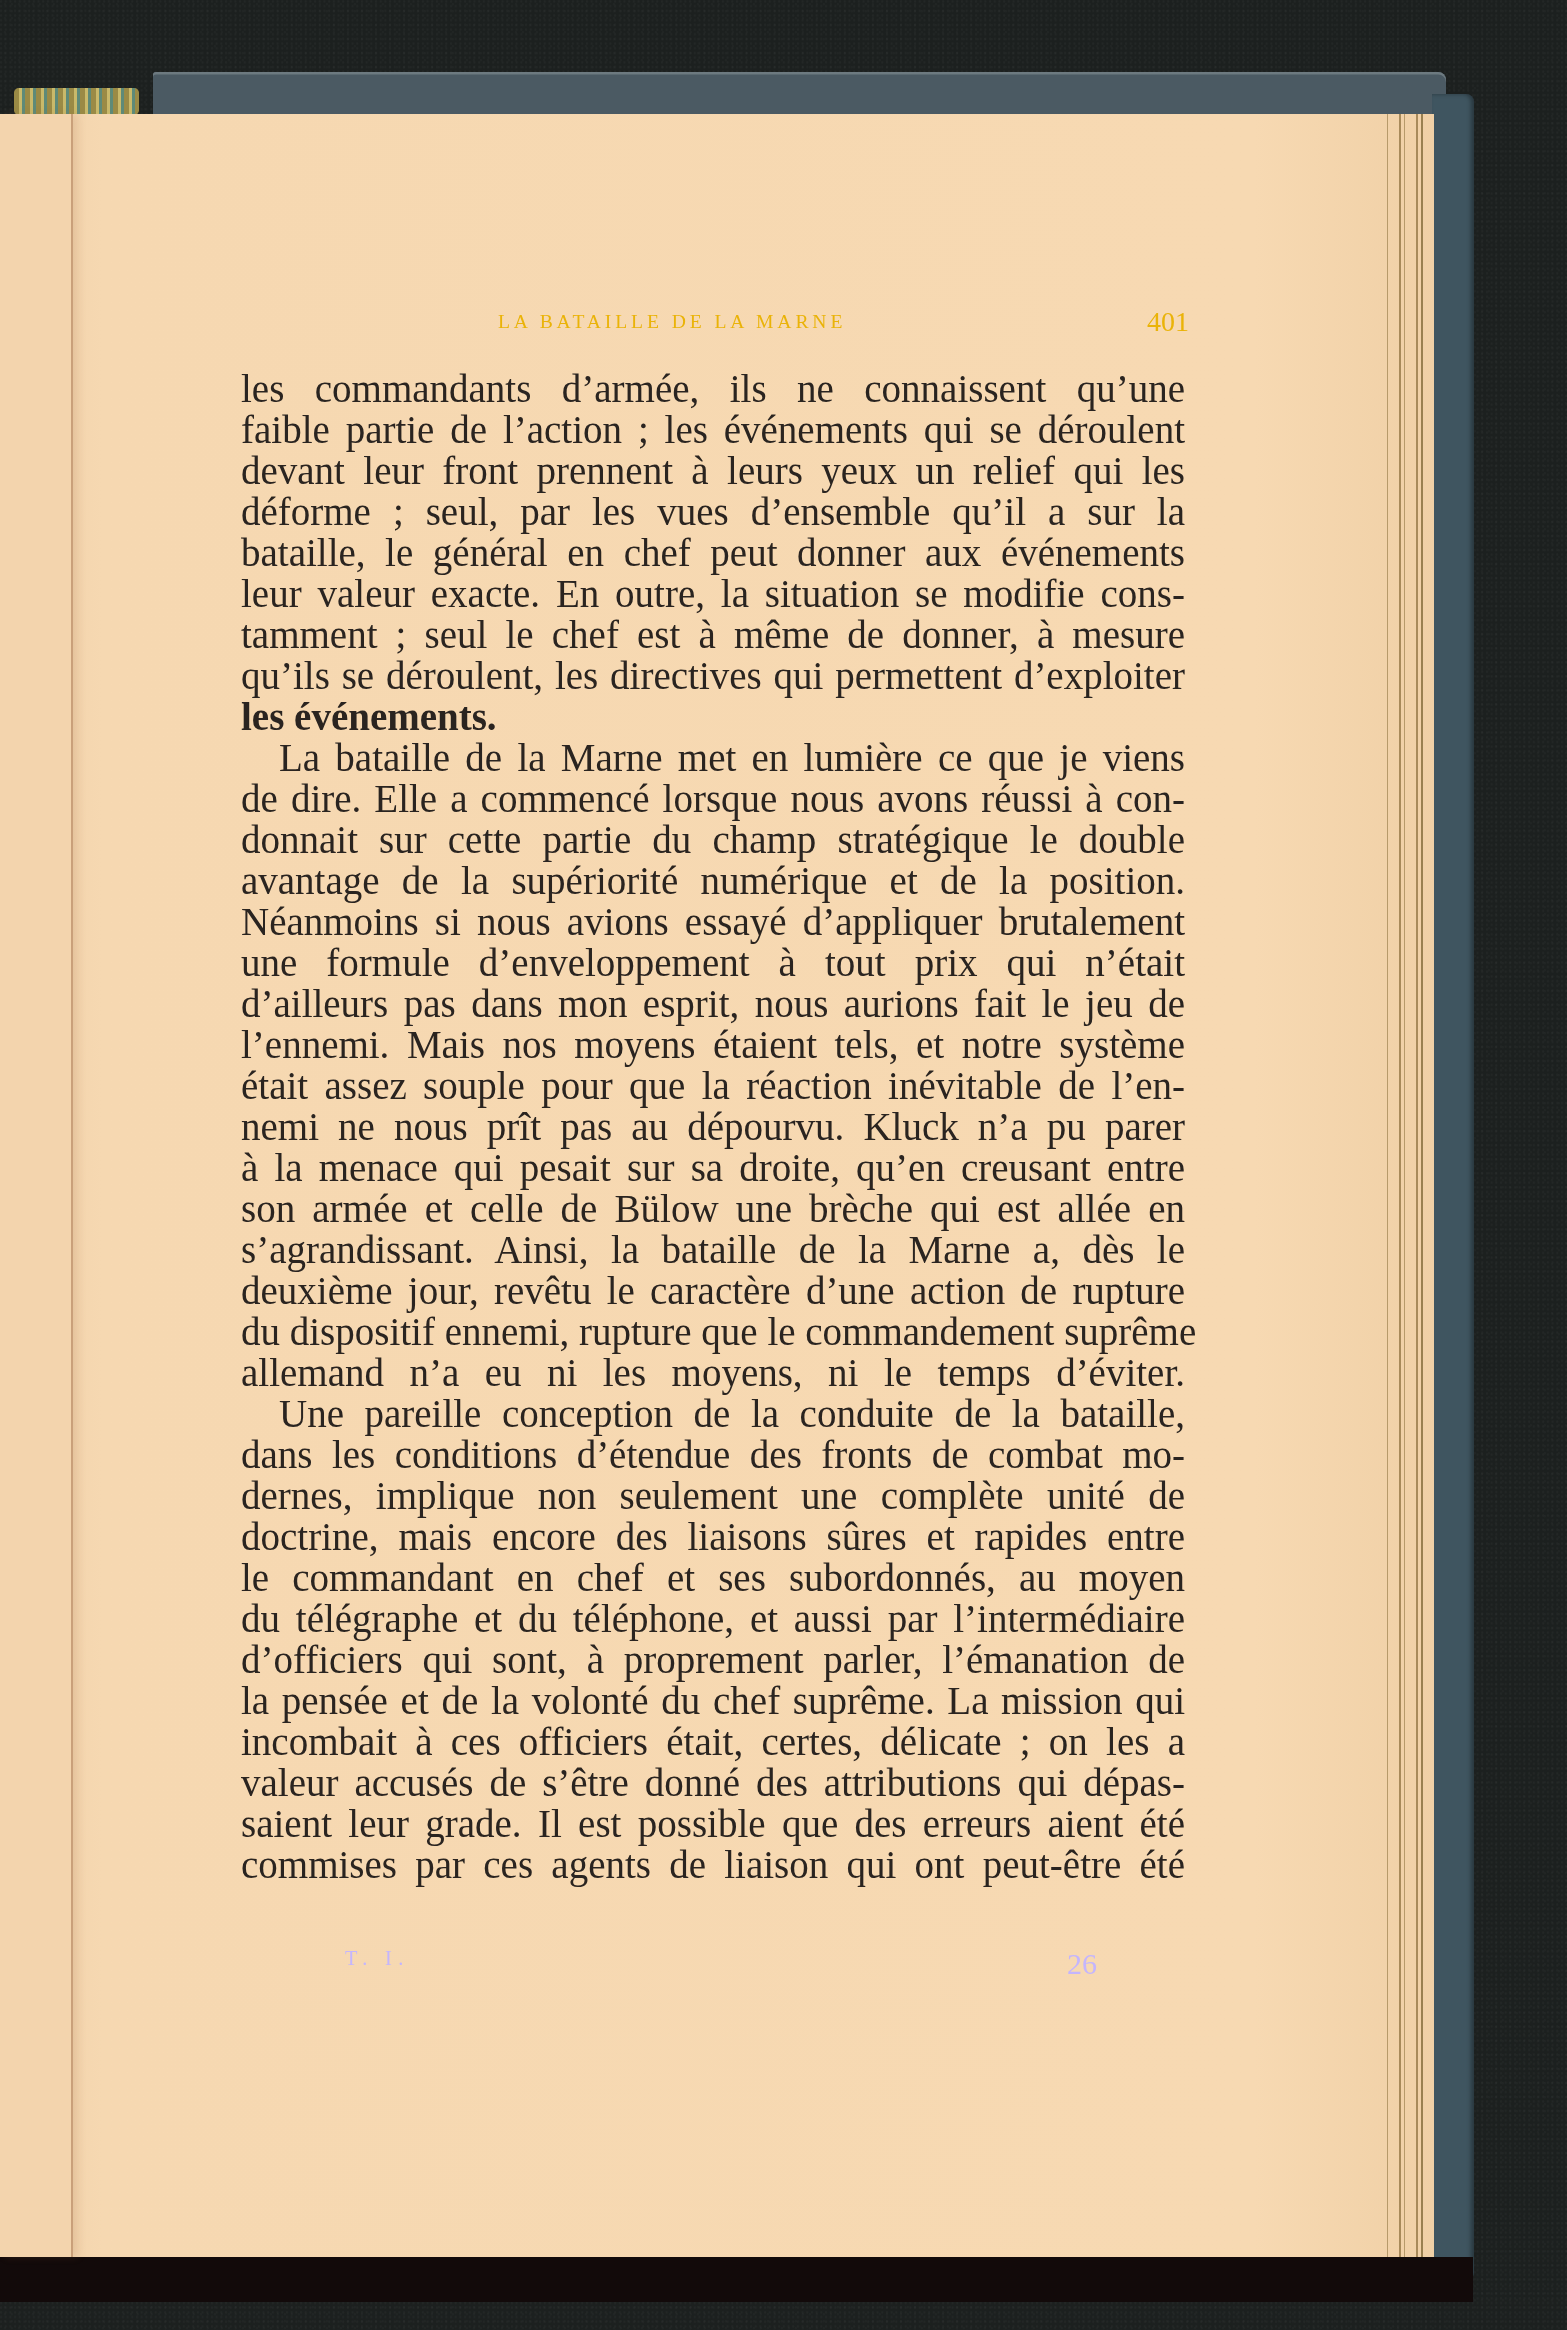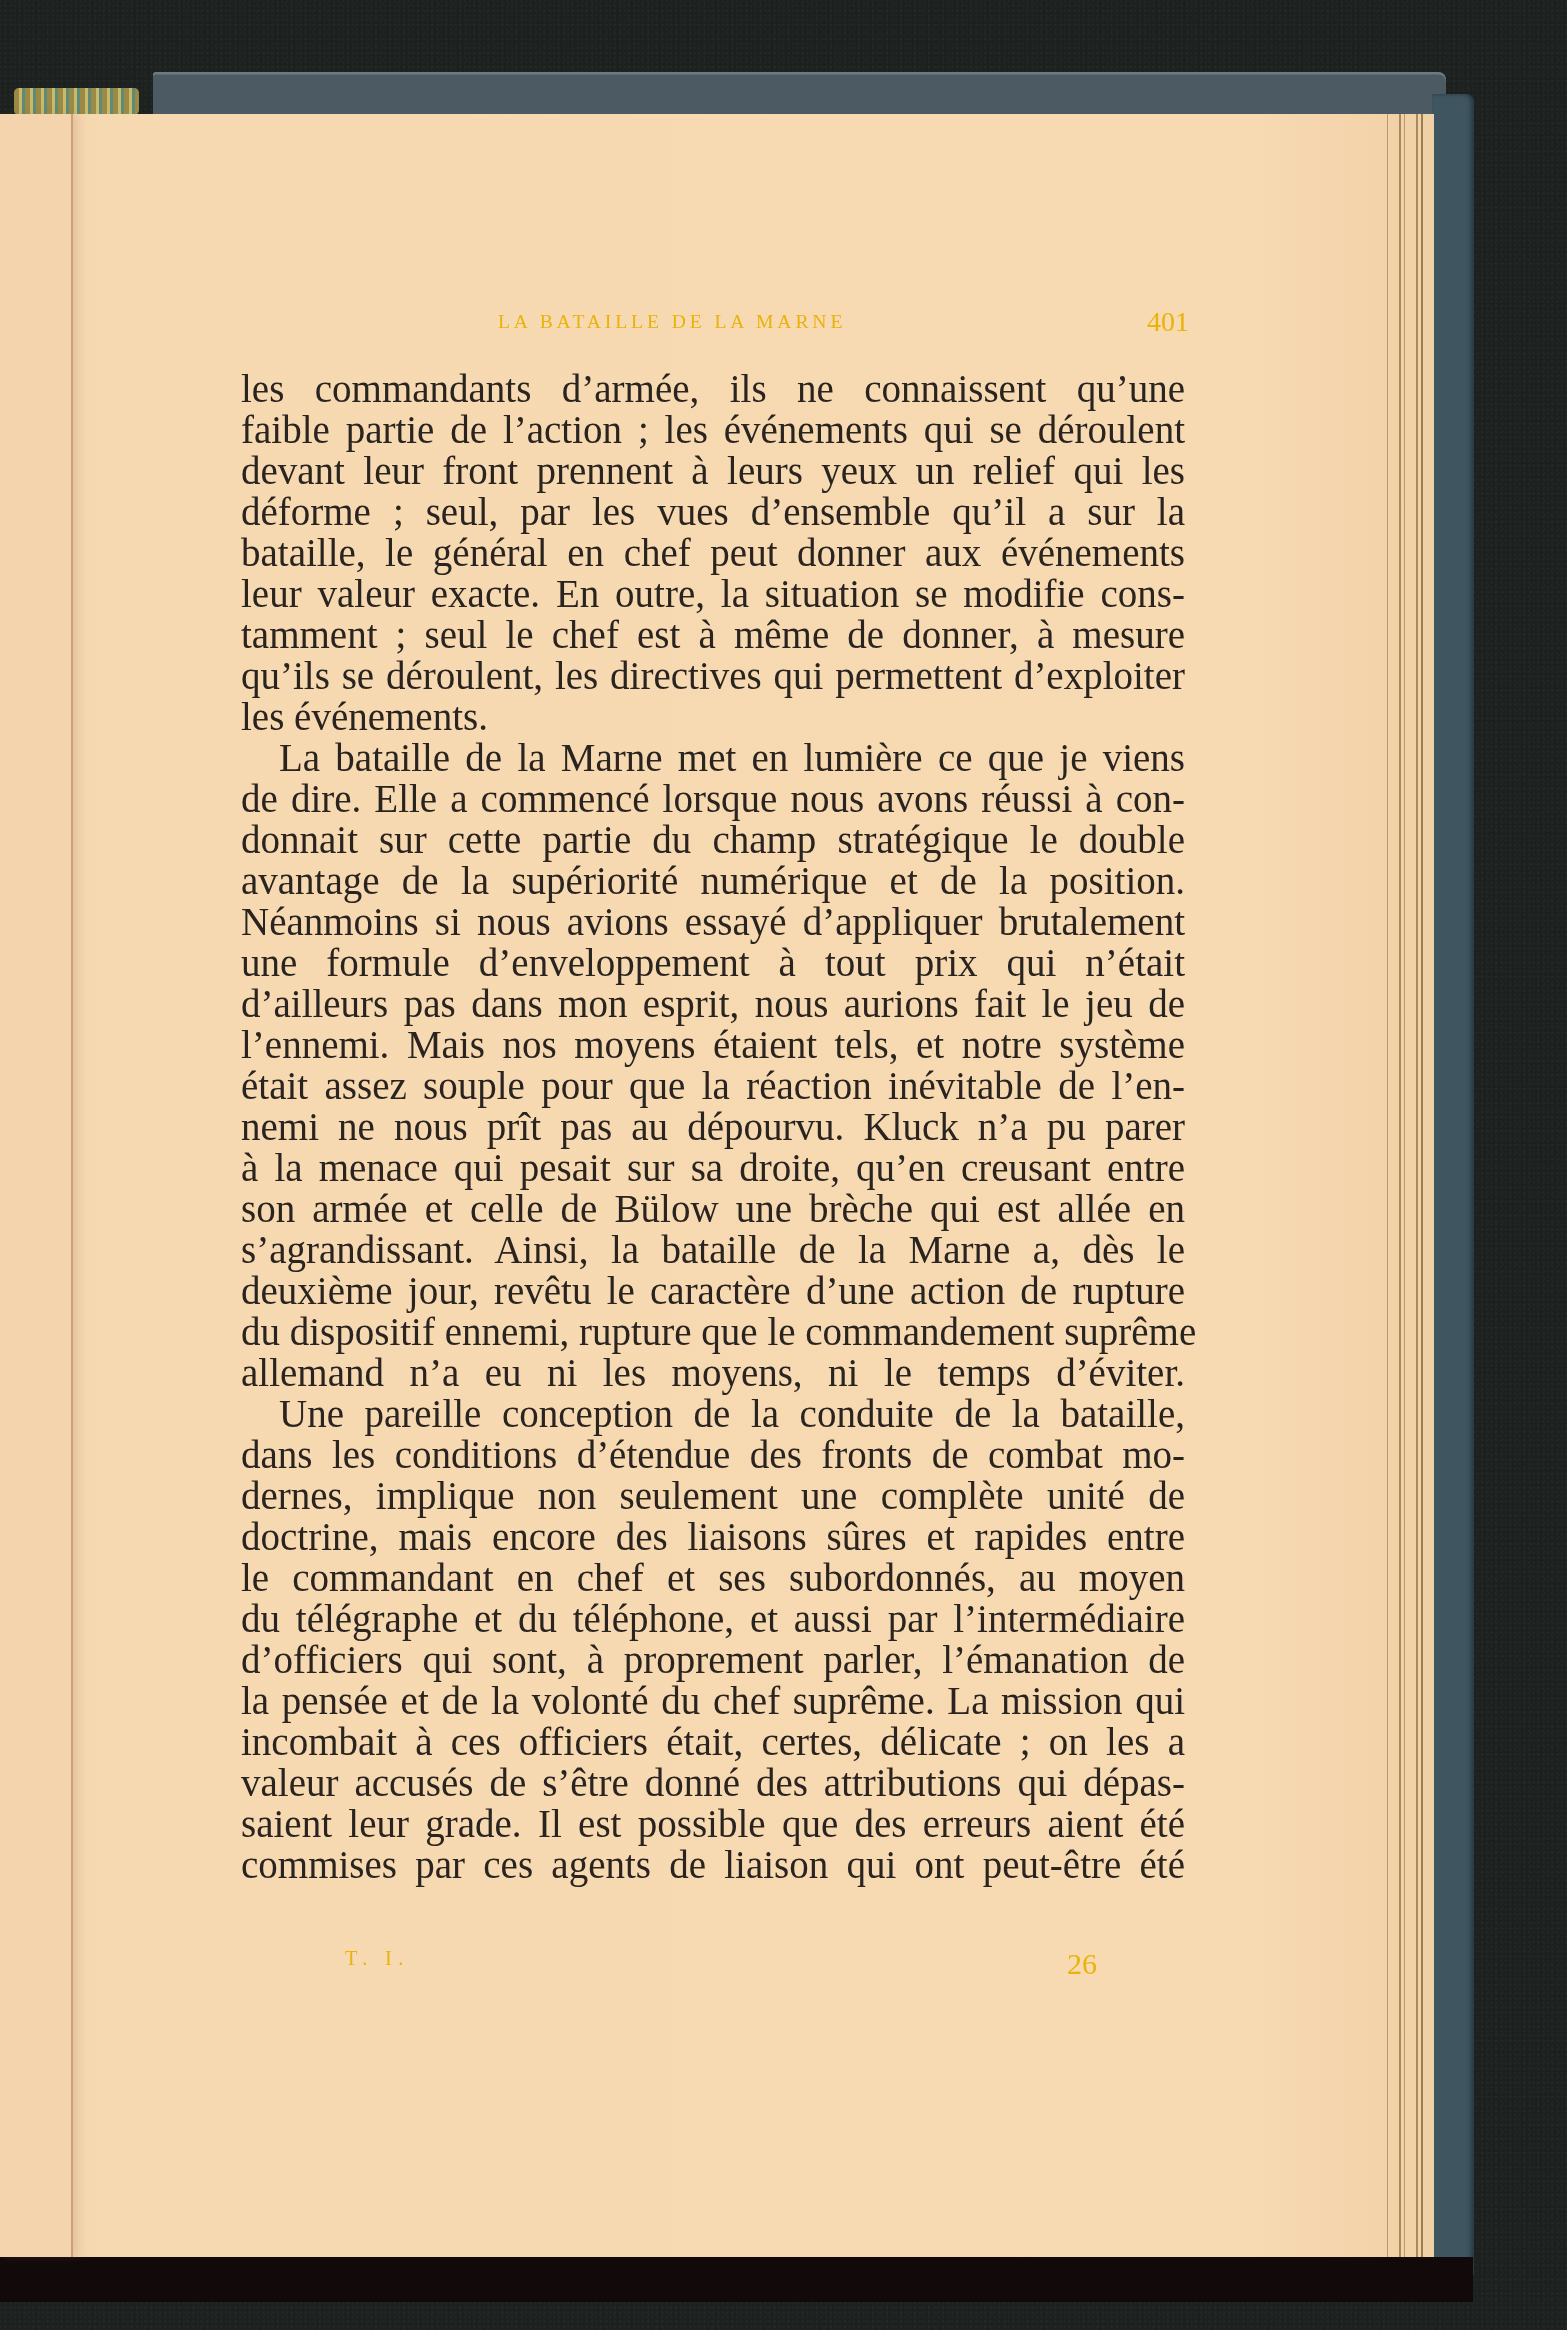--- a/index.html
+++ b/index.html
@@ -62,25 +62,25 @@
   }
   .body {
     position: absolute; left: 241px; top: 368px; width: 944px;
     font-size: 39px; line-height: 41px; color: #2a2420;
     font-family: "Liberation Serif", serif;
   }
   .line {
     display: block; white-space: nowrap; text-align: justify; text-align-last: justify;
     height: 41px;
   }
-  .line.last { text-align-last: left; }
+  .line.last { text-align-last: left; font-weight: bold; }
   .line.indent { padding-left: 38px; }
   .footer {
     position: absolute; left: 345px; top: 1939px; width: 752px; height: 39px;
-    font-family: "Liberation Serif", serif; color: #eab308;
+    font-family: "Liberation Serif", serif; color: #c4b5fd;
   }
   .signature { position: absolute; left: 0; top: 7.8px; font-size: 20.4px; letter-spacing: 6.3px; }
   .sheet-number { position: absolute; right: 0; top: 8px; font-size: 30px; }
 </style>
 </head>
 <body>
 
 <div class="headband"></div>
 <div class="cover-top"></div>
 <div class="cover-right"></div>

